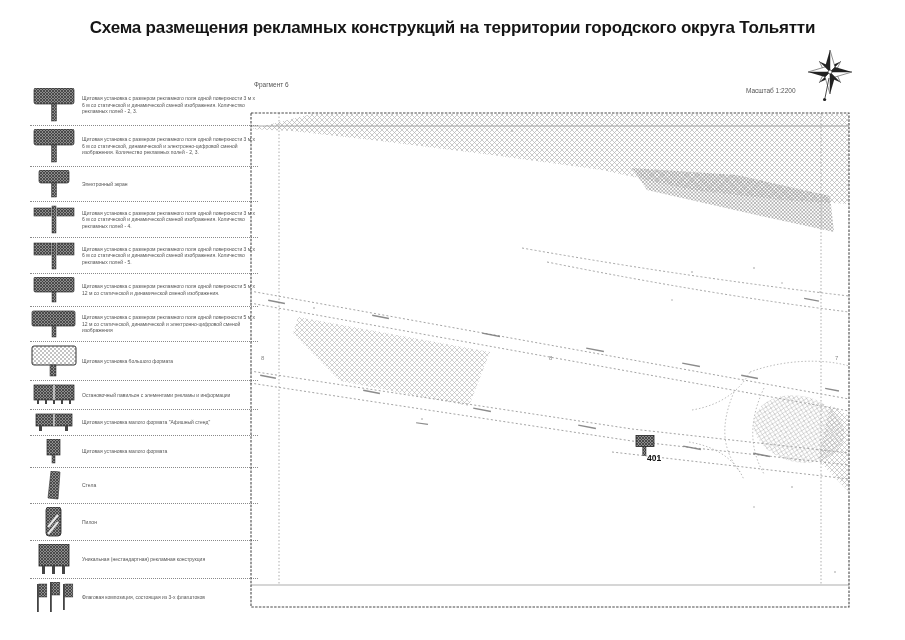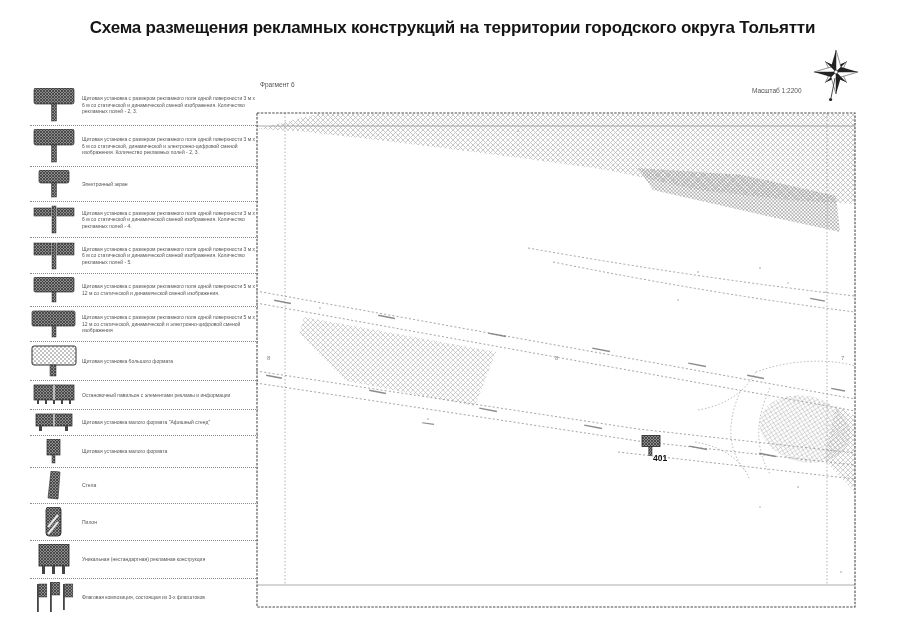--- a/index.html
+++ b/index.html
@@ -7,21 +7,21 @@
         font-family:"Liberation Sans",sans-serif;color:#333;}
   .title{position:absolute;left:0;right:0;top:18px;text-align:center;
          font-size:17px;font-weight:700;color:#151515;letter-spacing:-0.2px;}
   
   .legend{position:absolute;left:30px;top:85px;width:228px;}
   .lrow{display:flex;align-items:center;border-bottom:1px dotted #8a8a8a;padding:3px 0;}
   .lrow:last-child{border-bottom:none;}
   .licon{flex:0 0 48px;display:flex;justify-content:center;align-items:center;}
   .ltext{flex:1;font-size:5px;line-height:1.32;color:#555;padding-left:4px;}
   
-  .maparea{position:absolute;left:256px;top:48px;width:612px;height:566px;}
+  .maparea{position:absolute;left:250px;top:48px;width:612px;height:566px;}
   .fragment-label{position:absolute;left:4px;top:33px;font-size:6.5px;color:#555;}
   .scale-label{position:absolute;left:496px;top:39px;font-size:6.5px;color:#555;}
   .compass{position:absolute;left:550px;top:0px;}
   .mapsvg{position:absolute;left:0px;top:62px;}
   svg{display:block;}
 </style>
 </head>
 <body>
 
 <svg width="0" height="0" style="position:absolute" aria-hidden="true">

